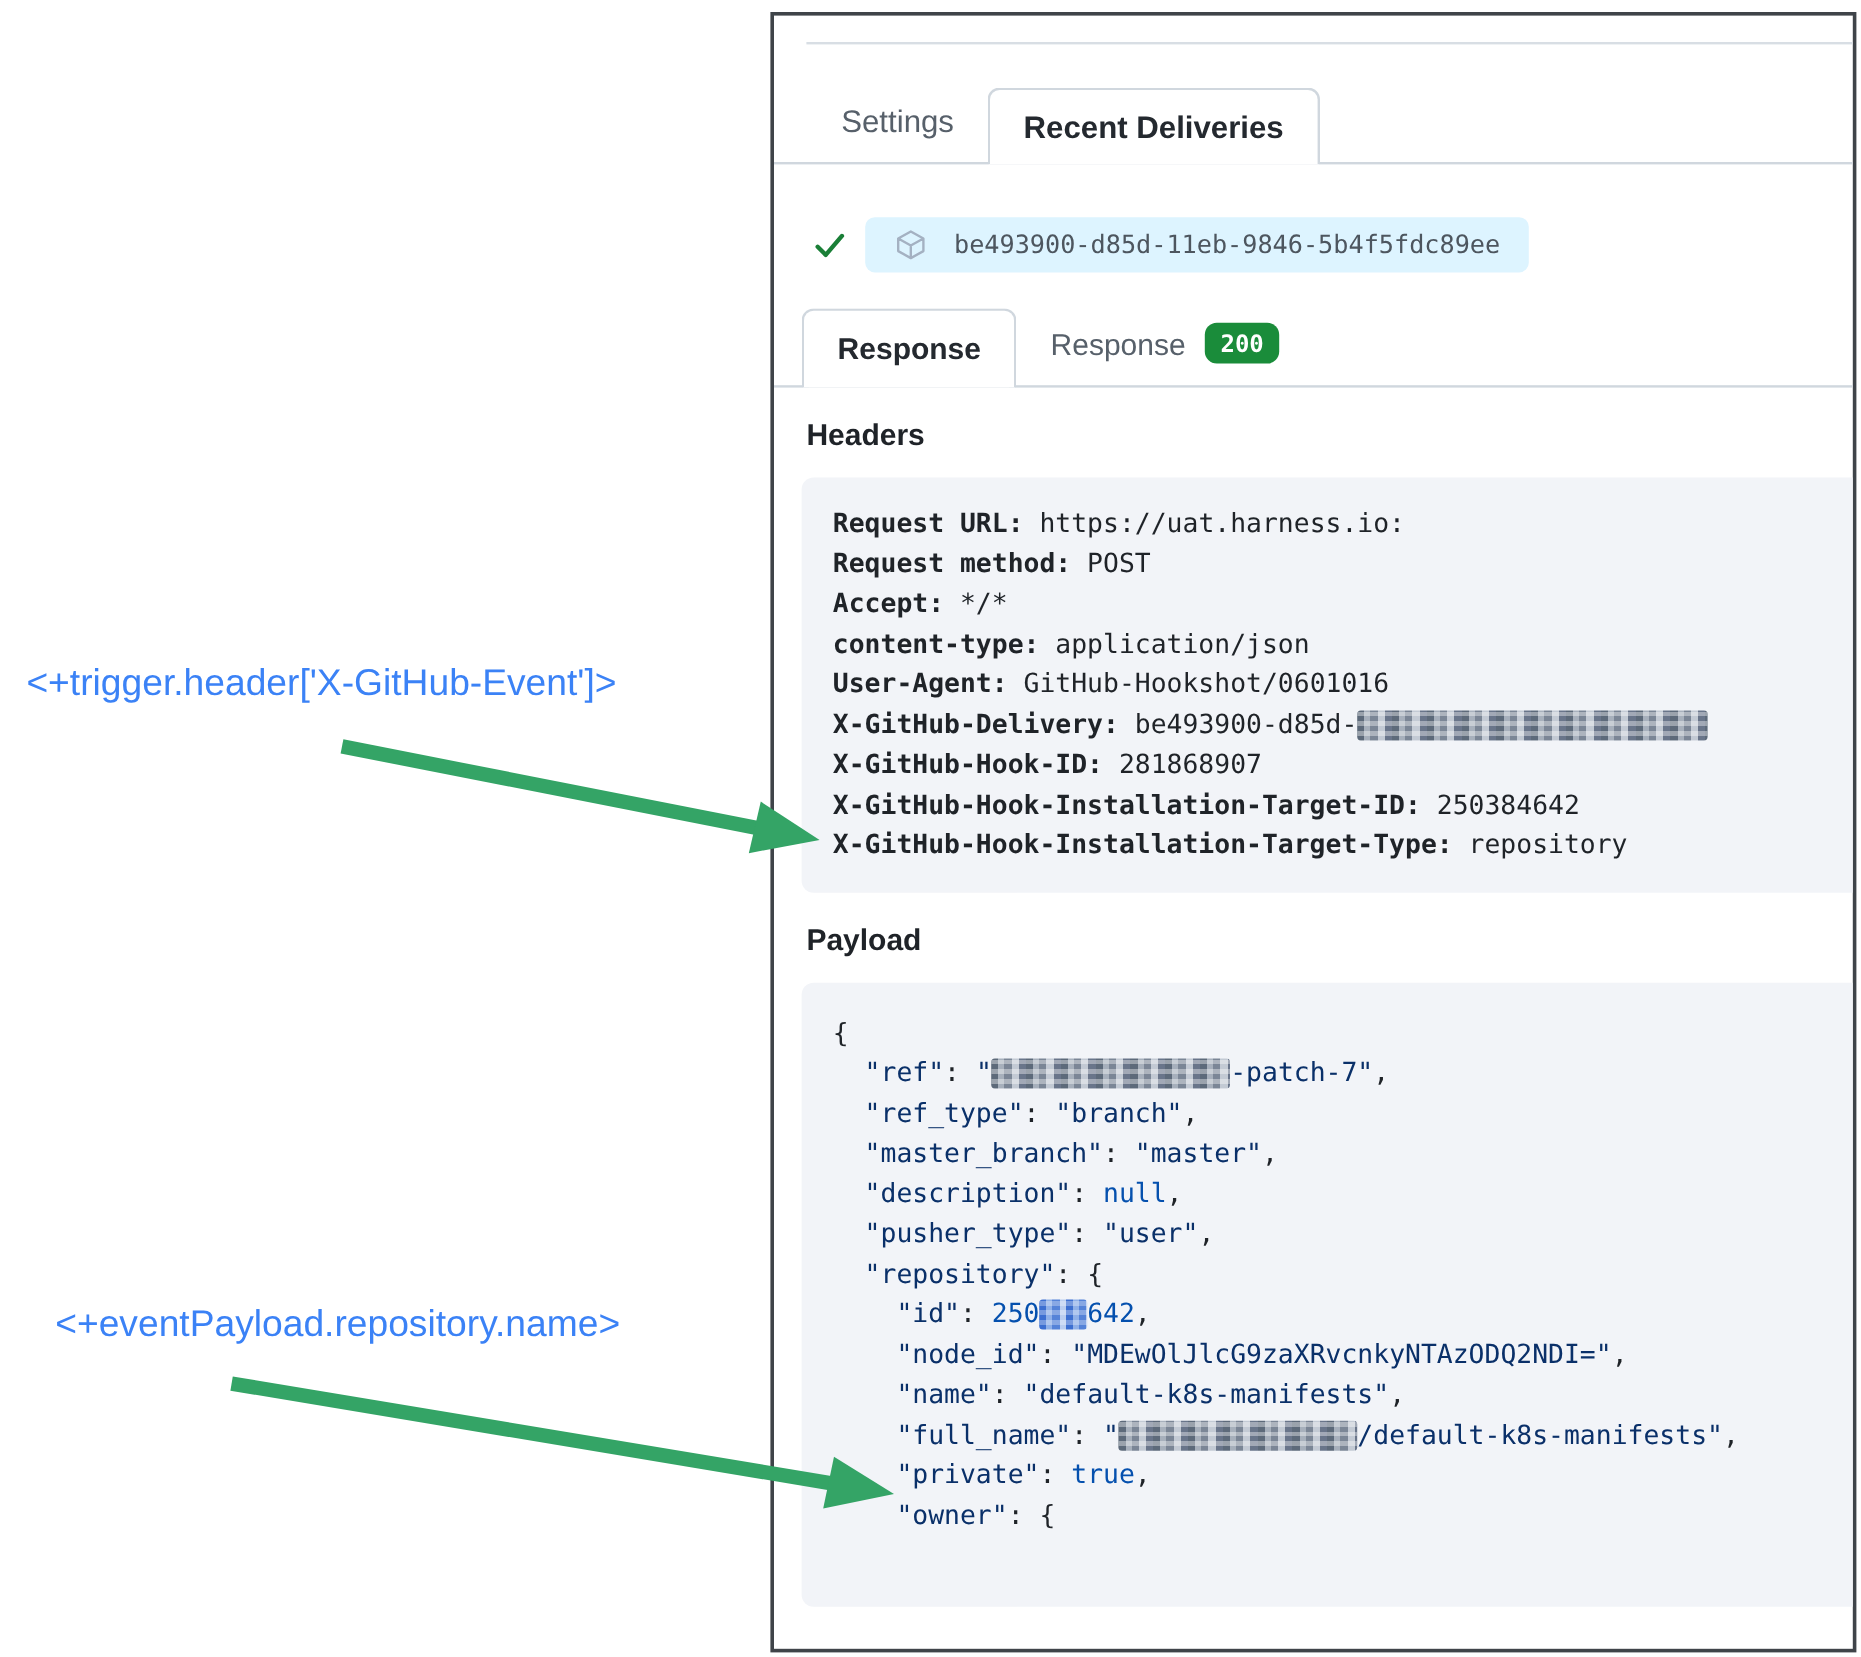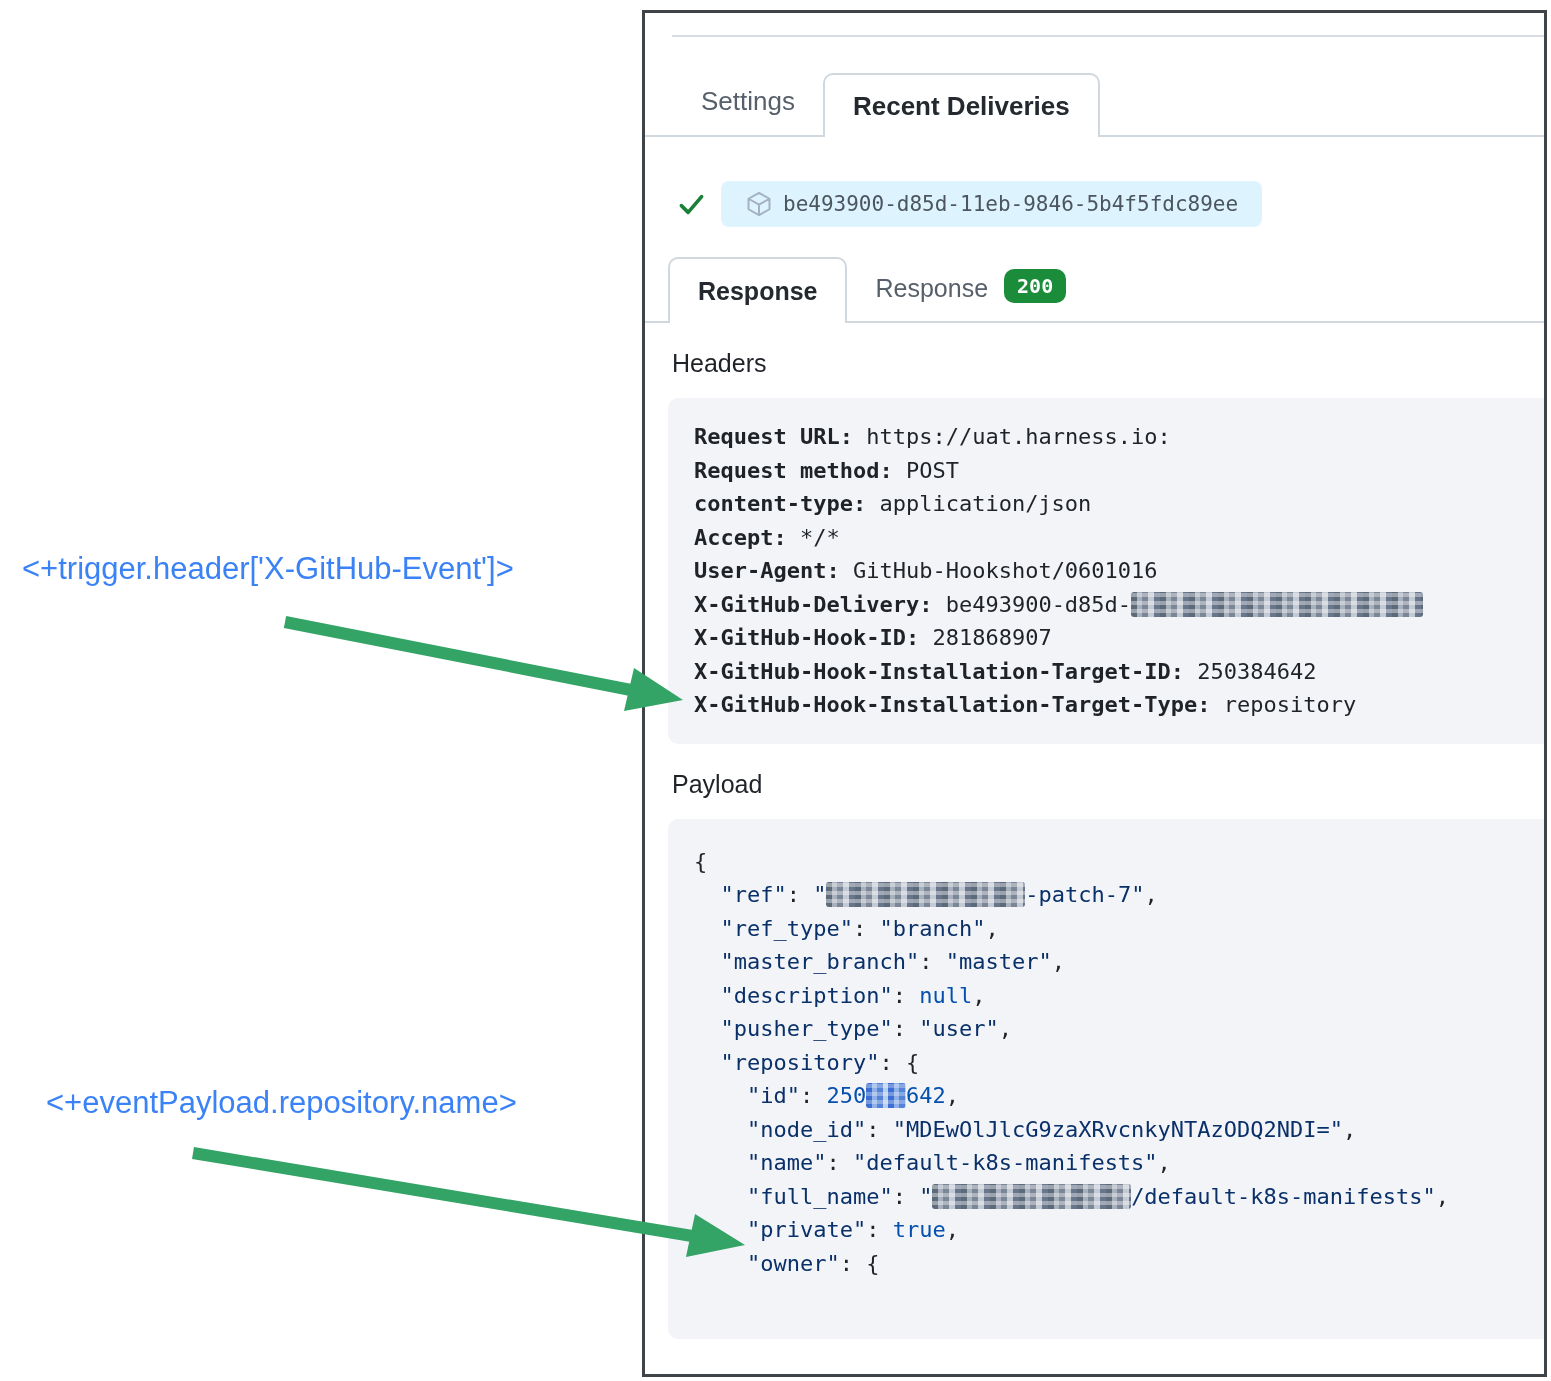--- a/index.html
+++ b/index.html
@@ -29,26 +29,26 @@
   .tab.active { background:#ffffff; border:2px solid #d0d7de; border-bottom:none;
                 border-radius:10px 10px 0 0; color:#24292f; font-weight:600; margin-bottom:-2px;
                 display:flex; align-items:center; height:100%; }
   .tabnav-2 .tab { font-size:25px; }
   .tab-response { display:flex; align-items:flex-end; gap:16px; }
   .status-badge { background:#1a8c3a; color:#ffffff; font-family:"DejaVu Sans Mono", monospace;
                   font-size:20px; font-weight:700; padding:5px 13px; border-radius:10px; }
 
   
   .delivery-row { margin:44px 0 0 33px; display:flex; align-items:center; gap:16px; height:46px; }
-  .delivery-pill { display:flex; align-items:center; gap:10px; background:#ddf4ff; border-radius:8px;
+  .delivery-pill { display:flex; align-items:center; gap:22px; background:#ddf4ff; border-radius:8px;
                    padding:9px 24px; cursor:pointer; }
   .delivery-guid { font-family:"DejaVu Sans Mono", monospace; font-size:21px; color:#4d565f; }
 
   
-  .section-title { margin:26px 0 0 27px; font-size:25px; font-weight:400; color:#1f2328; }
+  .section-title { margin:26px 0 0 27px; font-size:25px; font-weight:700; color:#1f2328; }
   .code-box { margin:20px 0 0 23px; width:calc(100% - 23px); background:#f2f4f8;
               border-radius:10px 0 0 10px; padding:22px 10px 22px 26px;
               font-family:"DejaVu Sans Mono", monospace; font-size:22px; line-height:33.5px; }
   #payload-box { height:520px; padding-top:26px; }
   .code-line { white-space:pre; }
 
   .hn { font-weight:700; color:#1f2328; }
   .hv { color:#1f2328; }
   .jp { color:#1f2328; }
   .js { color:#0a3069; }
@@ -112,22 +112,22 @@
       <div class="tab tab-response">
         <span>Response</span>
         <span class="status-badge">200</span>
       </div>
     </div>
 
     <div class="section-title">Headers</div>
     <div class="code-box" id="headers-box">
         <div class="code-line"><span class="hn">Request URL:</span><span class="hv"> https://uat.harness.io:</span></div>
         <div class="code-line"><span class="hn">Request method:</span><span class="hv"> POST</span></div>
+        <div class="code-line"><span class="hn">Accept:</span><span class="hv"> */*</span></div>
         <div class="code-line"><span class="hn">content-type:</span><span class="hv"> application/json</span></div>
-        <div class="code-line"><span class="hn">Accept:</span><span class="hv"> */*</span></div>
         <div class="code-line"><span class="hn">User-Agent:</span><span class="hv"> GitHub-Hookshot/0601016</span></div>
         <div class="code-line"><span class="hn">X-GitHub-Delivery:</span><span class="hv"> be493900-d85d-</span><span class="hv redact">11eb-9846-5b4f5fdc89ee</span></div>
         <div class="code-line"><span class="hn">X-GitHub-Hook-ID:</span><span class="hv"> 281868907</span></div>
         <div class="code-line"><span class="hn">X-GitHub-Hook-Installation-Target-ID:</span><span class="hv"> 250384642</span></div>
         <div class="code-line"><span class="hn">X-GitHub-Hook-Installation-Target-Type:</span><span class="hv"> repository</span></div>
       </div>
 
     <div class="section-title">Payload</div>
     <div class="code-box" id="payload-box">
         <div class="code-line"><span class="jp">{</span></div>

